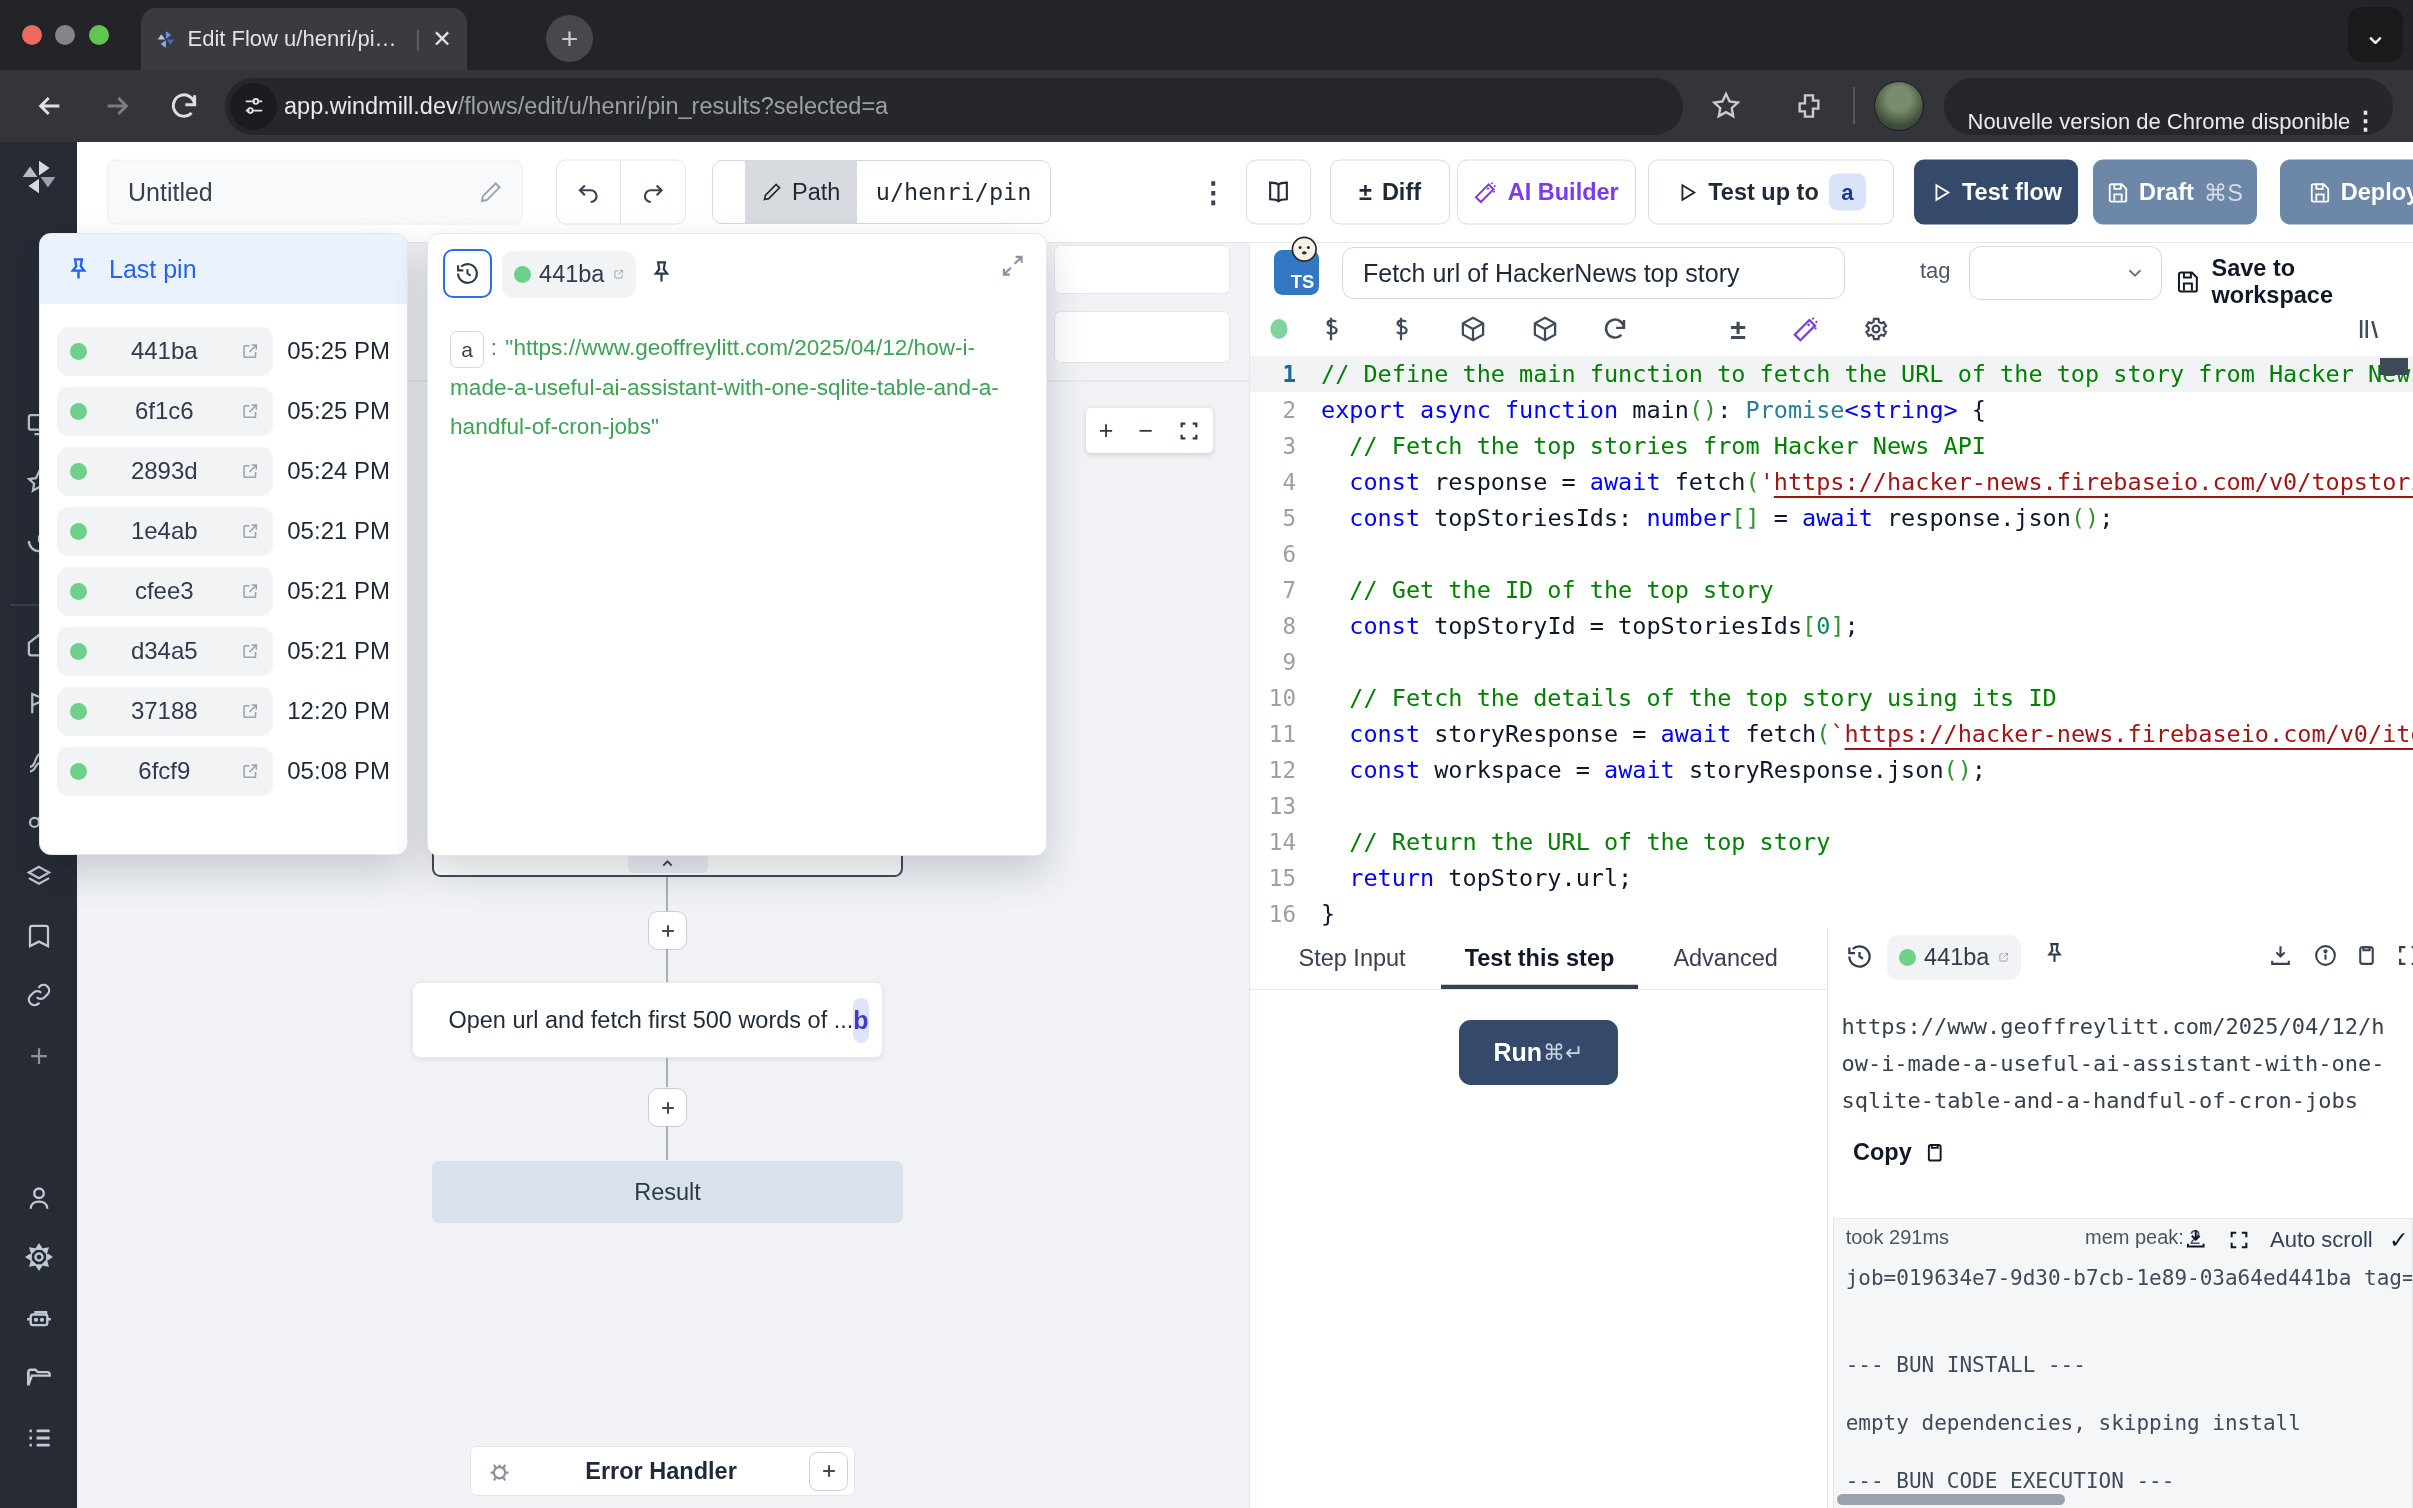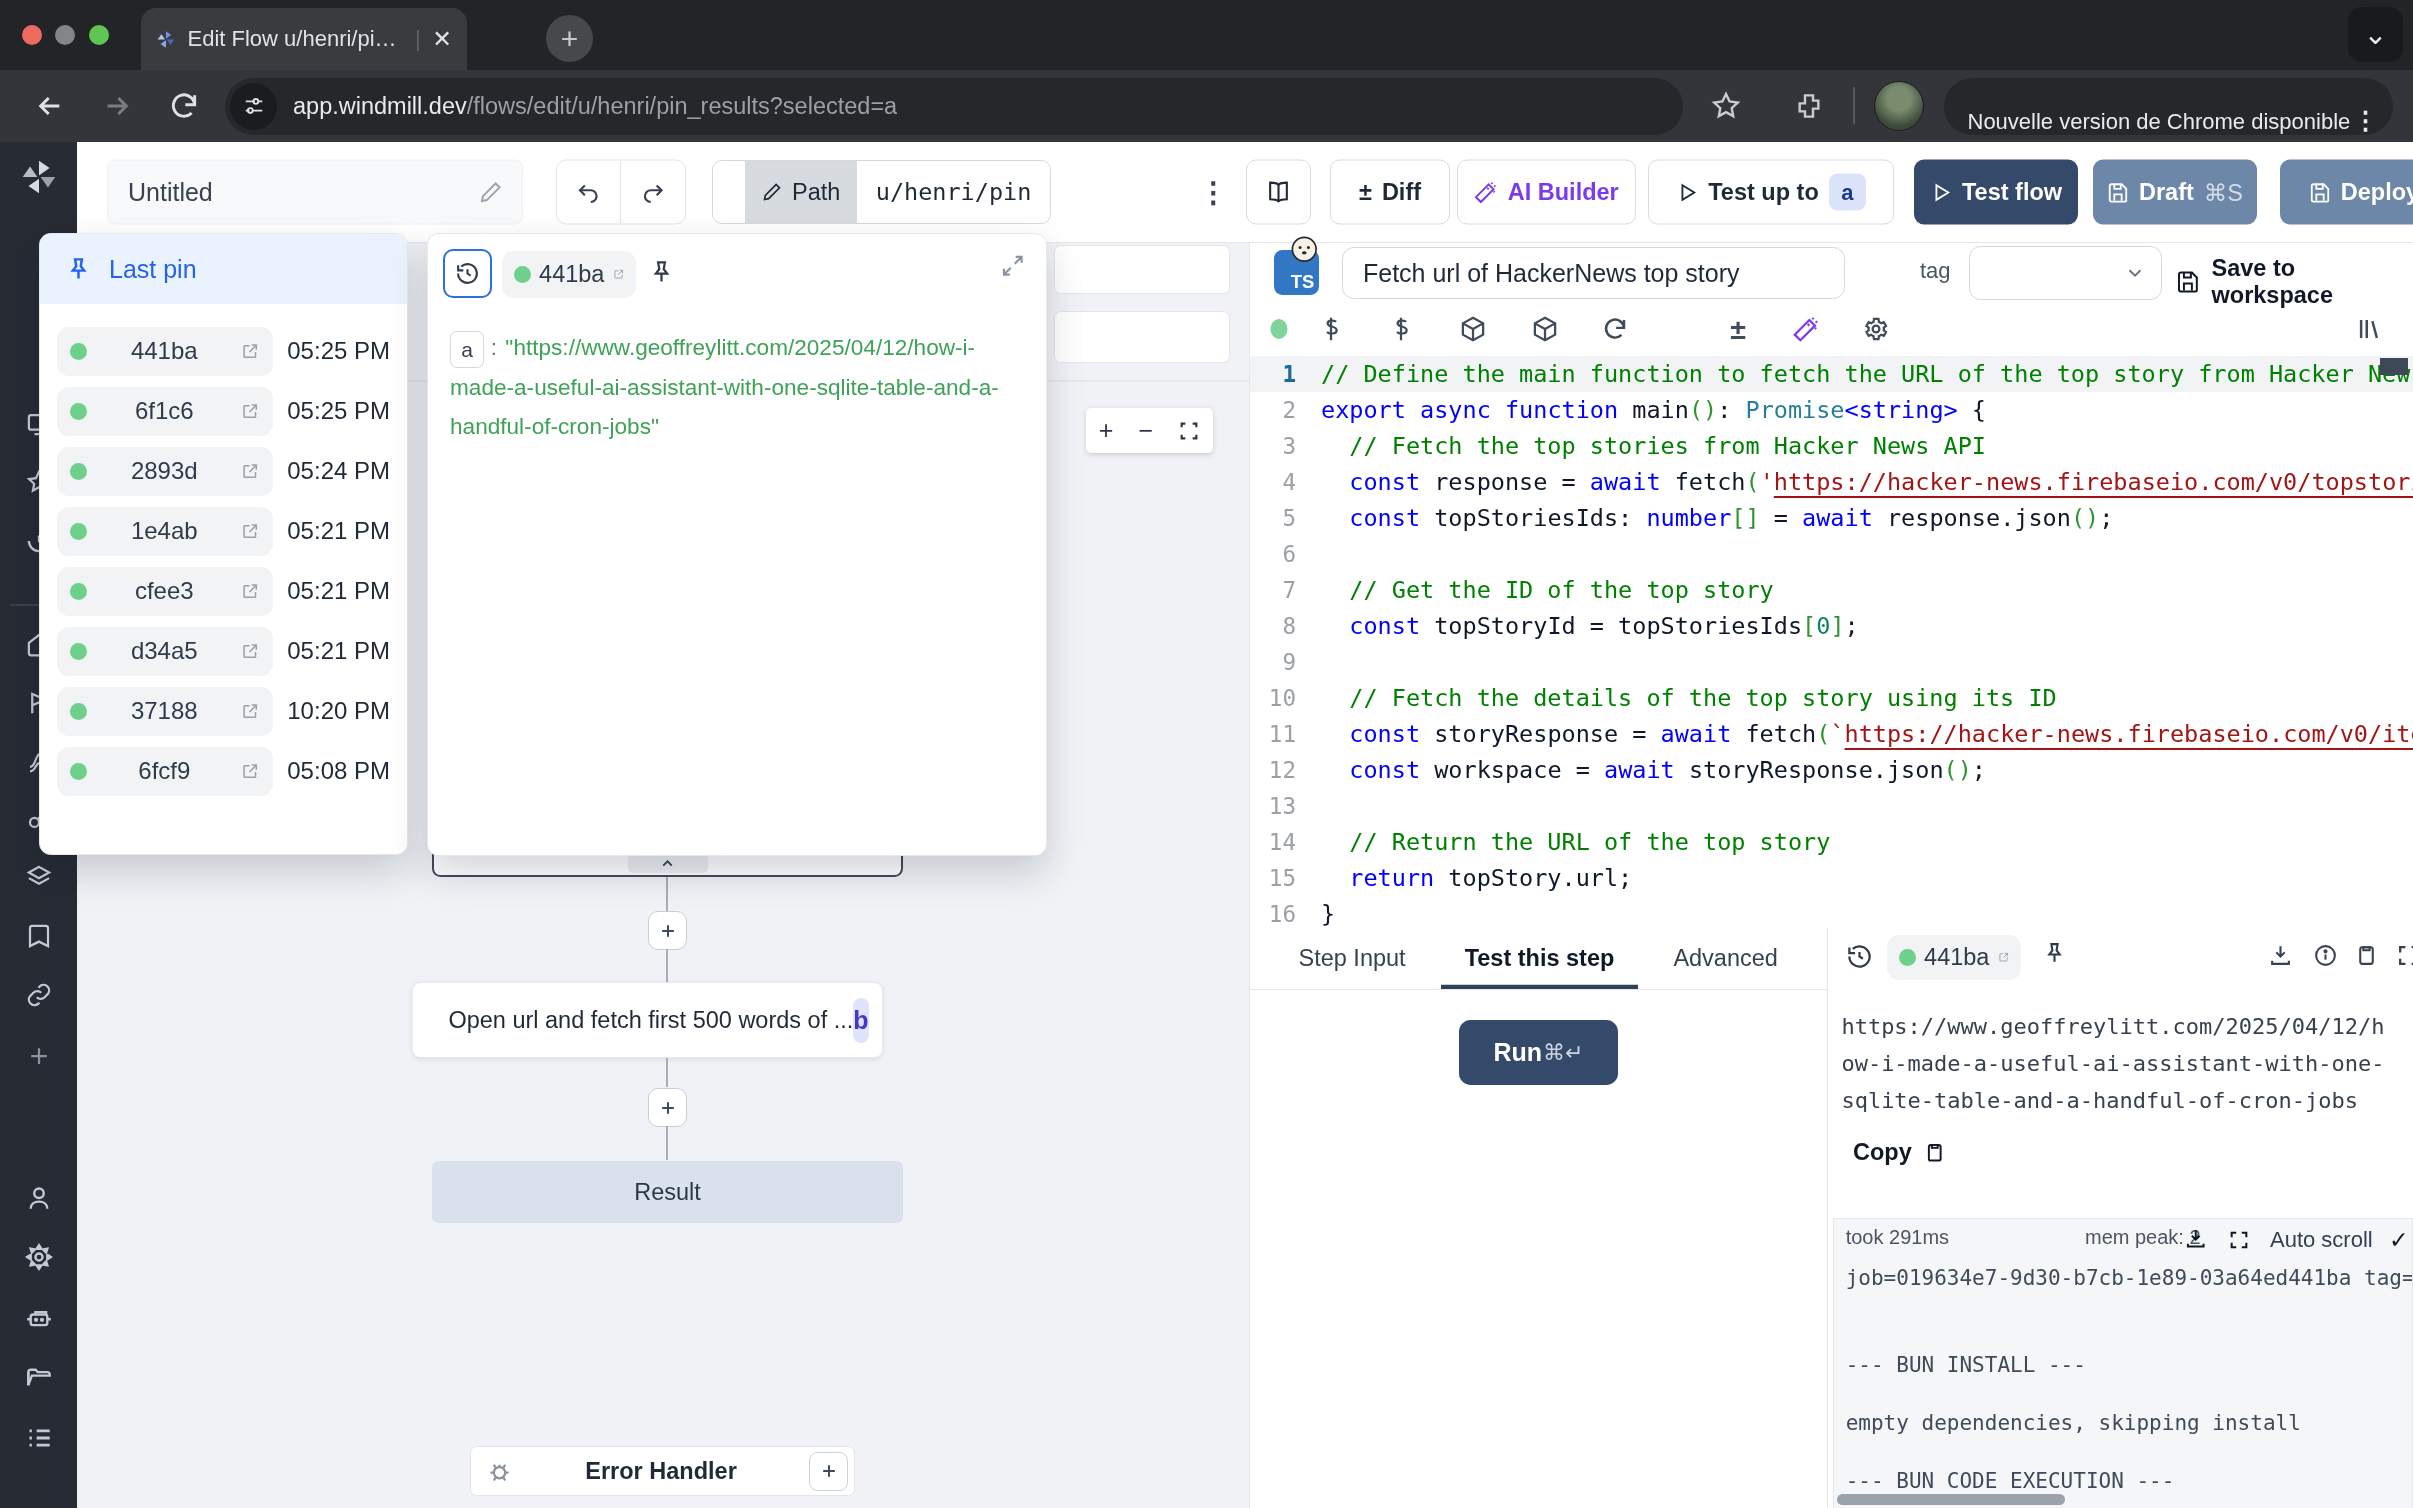--- a/index.html
+++ b/index.html
@@ -19,21 +19,21 @@
   .newtab { position:absolute; left:546px; top:15px; width:47px; height:47px; border-radius:50%;
             background:#47484c; color:#c8cacd; font-size:30px; display:flex; align-items:center; justify-content:center; }
   .chevbtn { position:absolute; right:10px; top:6.7px; width:55px; height:55px; border-radius:13.4px;
              background:#191a1c; color:#e8eaed; font-size:28.5px; display:flex; align-items:center; justify-content:center; }
   .chrometoolbar { position:relative; width:2413px; height:72px; background:#34353a; }
   .navic { position:absolute; top:20px; width:32px; height:32px; color:#dfe1e5; }
   .urlpill { position:absolute; left:225px; top:7.5px; width:1458px; height:57px; border-radius:28.5px;
              background:#26272b; display:flex; align-items:center; }
   .sitecircle { width:47px; height:47px; border-radius:50%; background:#1b1c1f; margin-left:5px;
                 display:flex; align-items:center; justify-content:center; color:#dfe1e5; }
-  .urltext { font-size:23.5px; margin-left:16px; white-space:nowrap; }
+  .urltext { font-size:23.5px; margin-left:7px; white-space:nowrap; }
   .urltext .host { color:#e8eaed; } .urltext .path { color:#9aa0a6; }
   .updatepill { position:absolute; left:1944px; top:7.5px; width:449px; height:57px; border-radius:28.5px;
                 background:#26272b; color:#e8eaed; font-size:22px; display:flex; align-items:flex-end;
                 padding:0 15px 0 23.5px; }
   .updatepill .dots { margin-left:auto; color:#e8eaed; font-size:25px; font-weight:bold; }
   .avatar { position:absolute; left:1874px; top:11px; width:50px; height:50px; border-radius:50%;
             background:radial-gradient(circle at 50% 35%, #7a8c6d 0 30%, #3c4a3a 70%); border:1.7px solid #1b1c1f; }
   .vsep { position:absolute; left:1853px; top:17px; width:1.7px; height:37px; background:#55575b; }
 
   
@@ -712,21 +712,21 @@
         </div>
         <div class="pinrow">
           <span class="pill">
             <span class="dot"></span>
             <span class="pid">37188</span>
             <svg class="extic" width="18.4" height="18.4" viewBox="0 0 24 24" fill="none" stroke="currentColor" stroke-width="2">
               <path d="M14 4h6v6M20 4l-9 9"></path>
               <path d="M19 13v6a1 1 0 0 1-1 1H5a1 1 0 0 1-1-1V6a1 1 0 0 1 1-1h6"></path>
             </svg>
           </span>
-          <span class="ptime">10:20 PM</span>
+          <span class="ptime">12:20 PM</span>
         </div>
         <div class="pinrow">
           <span class="pill">
             <span class="dot"></span>
             <span class="pid">6fcf9</span>
             <svg class="extic" width="18.4" height="18.4" viewBox="0 0 24 24" fill="none" stroke="currentColor" stroke-width="2">
               <path d="M14 4h6v6M20 4l-9 9"></path>
               <path d="M19 13v6a1 1 0 0 1-1 1H5a1 1 0 0 1-1-1V6a1 1 0 0 1 1-1h6"></path>
             </svg>
           </span>

